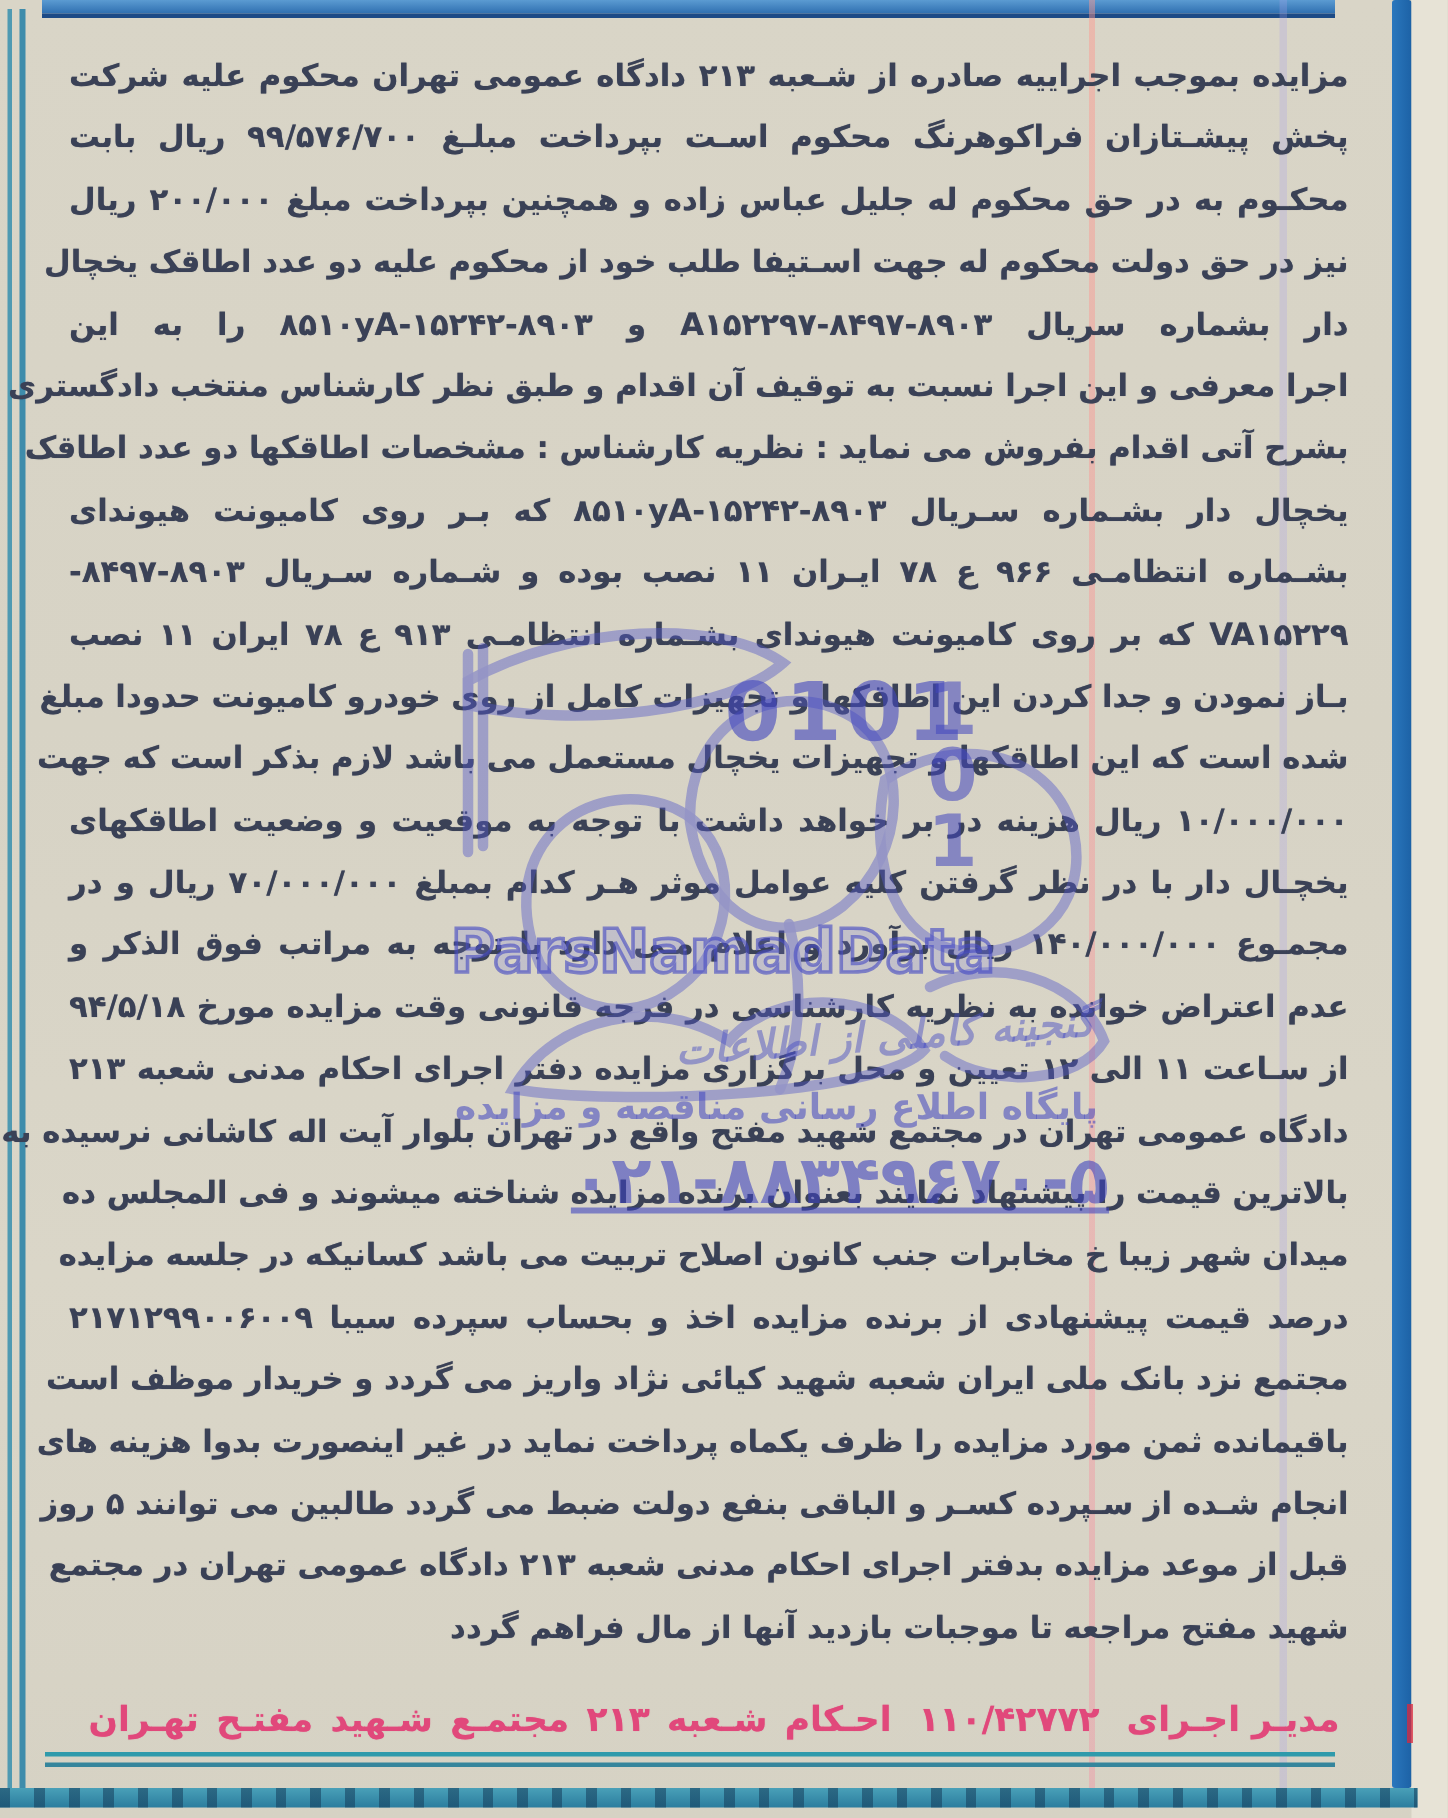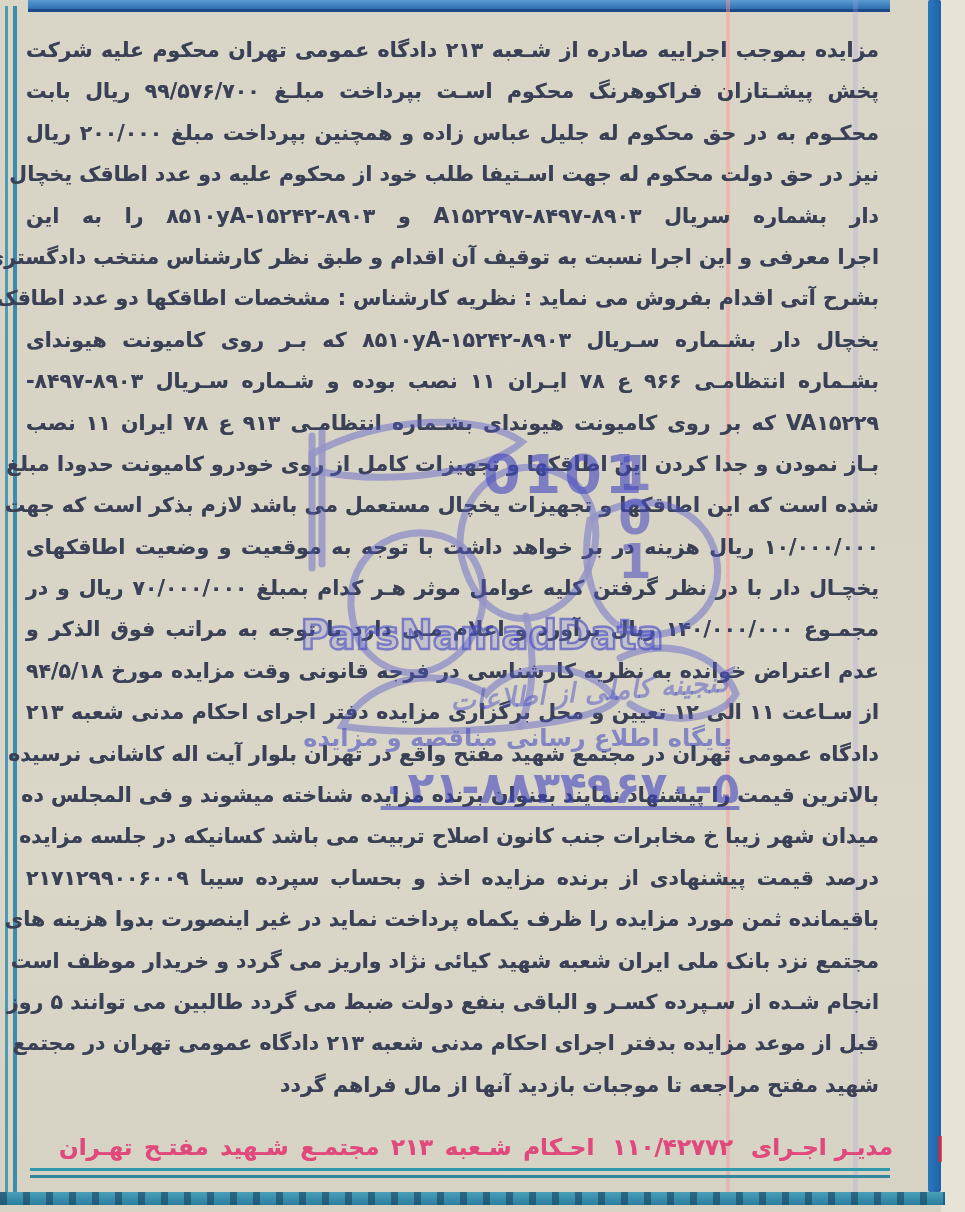--- a/index.html
+++ b/index.html
@@ -49,21 +49,21 @@
   .streak-lavender{
     position:absolute;left:853px;top:0;width:5px;height:1192px;
     background:rgba(170,160,235,.28);
   }
   .red-tick{
     position:absolute;left:938px;top:1136px;width:4px;height:26px;
     background:rgba(220,40,60,.75);
   }
   
   #body-text{
-    position:absolute;left:26px;top:30px;width:853px;
+    position:absolute;left:46px;top:30px;width:853px;
     direction:rtl;
     color:#3a4156;
     font-size:20.5px;font-weight:700;
     text-shadow:0 0 .5px rgba(58,65,86,.6);
   }
   .body-line{
     height:41.4px;line-height:41.4px;white-space:nowrap;
     text-align:justify;text-align-last:justify;
   }
   .body-line:last-child{text-align:right;text-align-last:right;}
@@ -153,22 +153,22 @@
       <div class="body-line">شده است که این اطاقکها و تجهیزات یخچال مستعمل می باشد لازم بذکر است که جهت</div>
       <div class="body-line">۱۰/۰۰۰/۰۰۰ ریال هزینه در بر خواهد داشت با توجه به موقعیت و وضعیت اطاقکهای</div>
       <div class="body-line">یخچـال دار با در نظر گرفتن کلیه عوامل موثر هـر کدام بمبلغ ۷۰/۰۰۰/۰۰۰ ریال و در</div>
       <div class="body-line">مجمـوع ۱۴۰/۰۰۰/۰۰۰ ریال برآورد و اعلام مـی دارد با توجه به مراتب فوق الذکر و</div>
       <div class="body-line">عدم اعتراض خوانده به نظریه کارشناسی در فرجه قانونی وقت مزایده مورخ ۹۴/۵/۱۸</div>
       <div class="body-line">از سـاعت ۱۱ الی ۱۲ تعیین و محل برگزاری مزایده دفتر اجرای احکام مدنی شعبه ۲۱۳</div>
       <div class="body-line">دادگاه عمومی تهران در مجتمع شهید مفتح واقع در تهران بلوار آیت اله کاشانی نرسیده به</div>
       <div class="body-line">بالاترین قیمت را پیشنهاد نمایند بعنوان برنده مزایده شناخته میشوند و فی المجلس ده</div>
       <div class="body-line">میدان شهر زیبا خ مخابرات جنب کانون اصلاح تربیت می باشد کسانیکه در جلسه مزایده</div>
       <div class="body-line">درصد قیمت پیشنهادی از برنده مزایده اخذ و بحساب سپرده سیبا ۲۱۷۱۲۹۹۰۰۶۰۰۹</div>
+      <div class="body-line">مجتمع نزد بانک ملی ایران شعبه شهید کیائی نژاد واریز می گردد و خریدار موظف است</div>
       <div class="body-line">باقیمانده ثمن مورد مزایده را ظرف یکماه پرداخت نماید در غیر اینصورت بدوا هزینه های</div>
-      <div class="body-line">مجتمع نزد بانک ملی ایران شعبه شهید کیائی نژاد واریز می گردد و خریدار موظف است</div>
       <div class="body-line">انجام شـده از سـپرده کسـر و الباقی بنفع دولت ضبط می گردد طالبین می توانند ۵ روز</div>
       <div class="body-line">قبل از موعد مزایده بدفتر اجرای احکام مدنی شعبه ۲۱۳ دادگاه عمومی تهران در مجتمع</div>
       <div class="body-line">شهید مفتح مراجعه تا موجبات بازدید آنها از مال فراهم گردد</div>
     </div>
 
   <div id="watermark">
     <svg class="wm-flower" viewBox="0 0 490 345" fill="none">
       <g stroke="rgba(82,87,200,0.85)" stroke-width="7" fill="none" stroke-linecap="round">
 
         <path d="M22,28 L22,160"></path>

